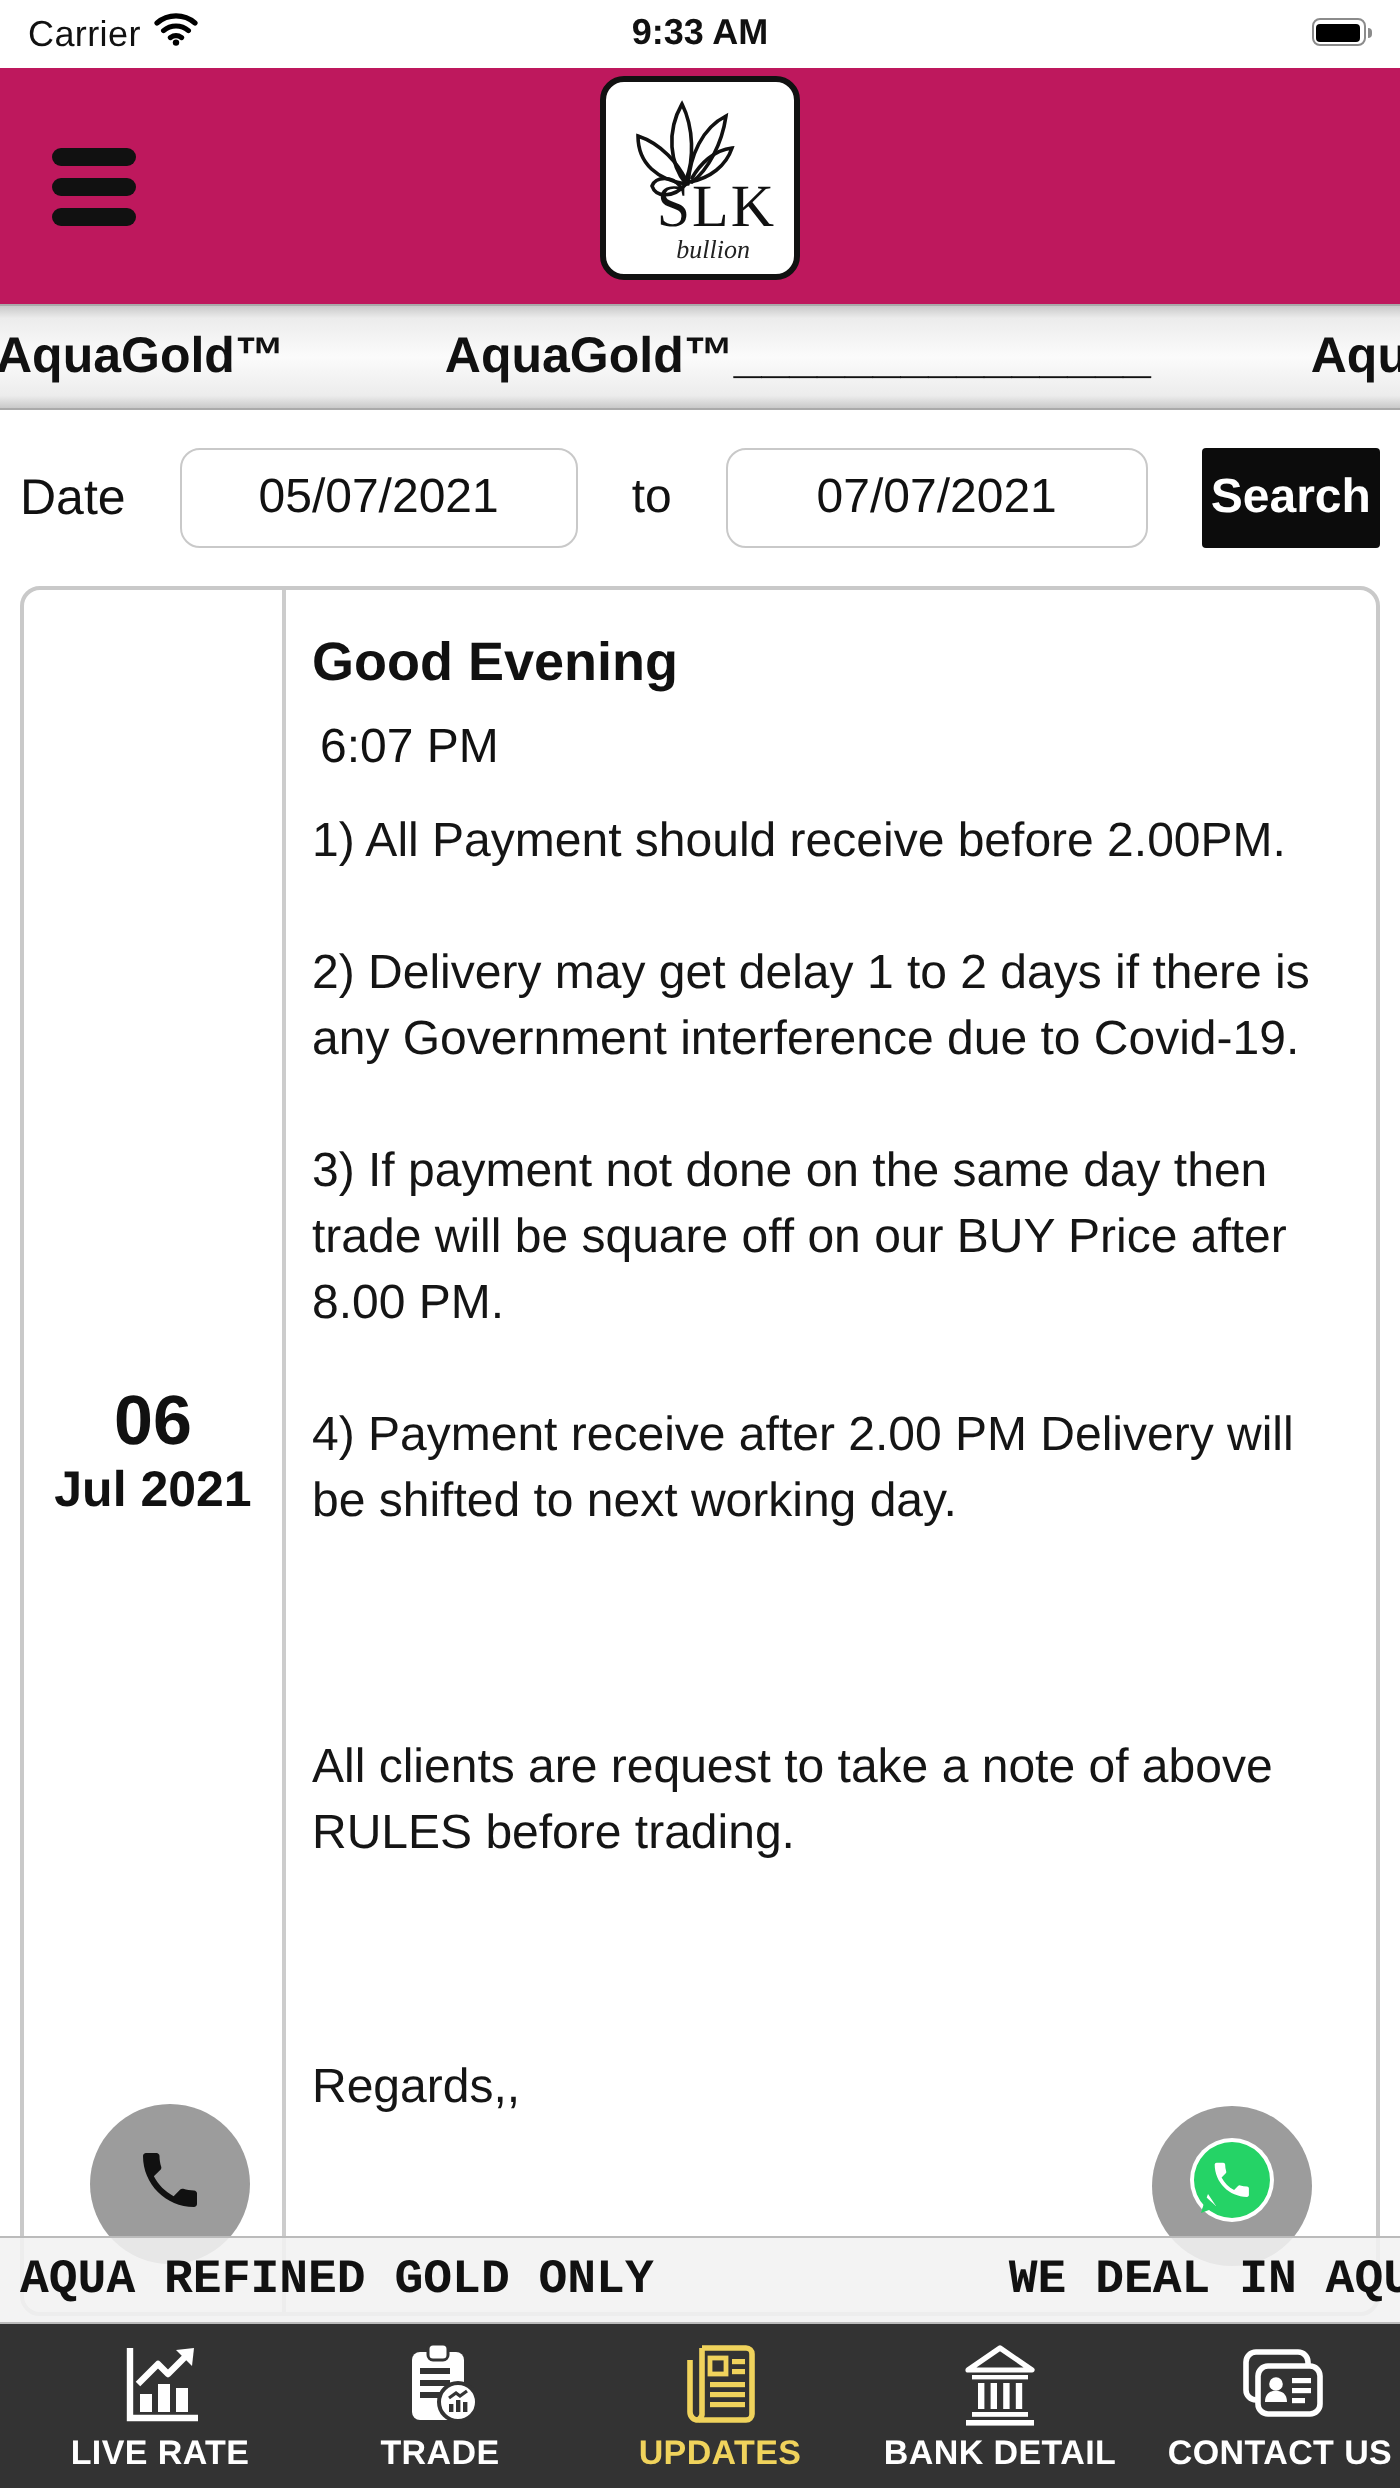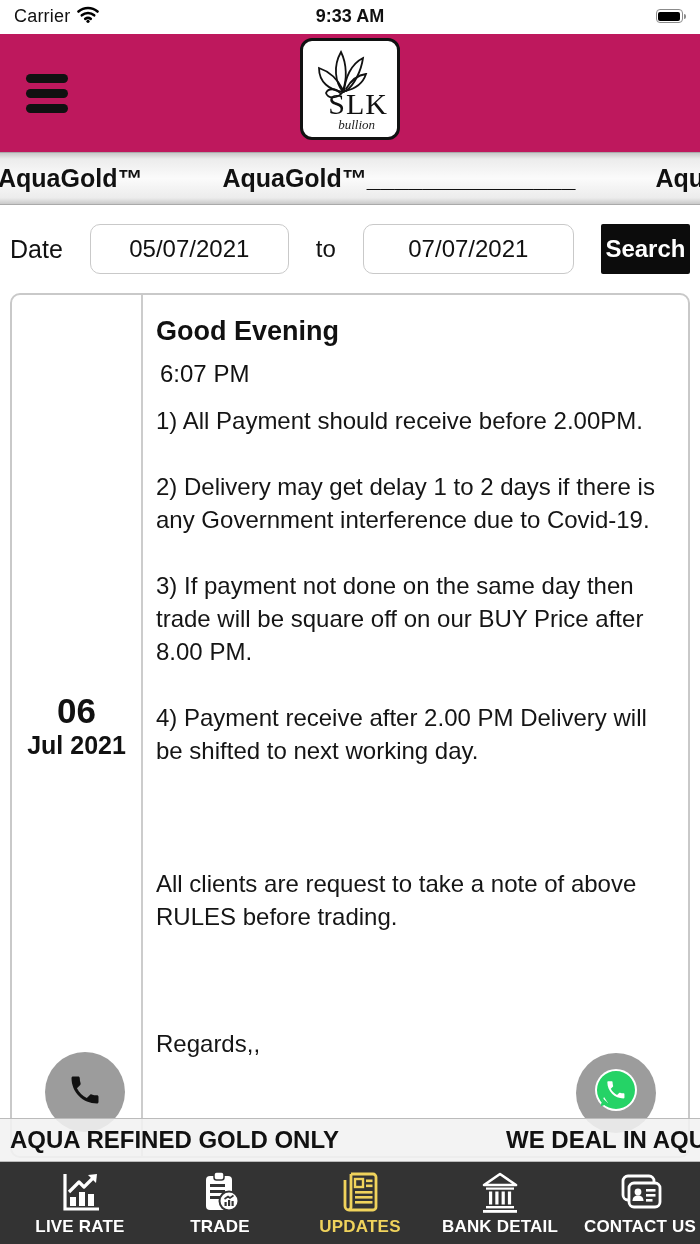--- a/index.html
+++ b/index.html
@@ -64,21 +64,21 @@
 
   
   .fab { position:absolute; width:80px; height:80px; border-radius:50%; background:#9c9c9c;
          display:flex; align-items:center; justify-content:center; cursor:pointer; z-index:5; }
   .fab-phone { left:45px; top:1052px; }
   .fab-wa { left:576px; top:1053px; }
 
   
   .ticker-bottom { top:1118px; height:44px; font-size:24px; padding:0 10px; z-index:6;
                    background:rgba(241,241,241,0.88);
-                   border-top:1px solid #bbb; border-bottom:1px solid #bbb; }
+                   border-top:1px solid #bbb; border-bottom:1px solid #bbb;font-family:Liberation Mono, monospace; }
   .ticker-bottom .seg-last { margin-right:-16px; }
 
   
   .nav { position:absolute; left:0; right:0; bottom:0; height:82px; background:var(--nav-bg,#333);
          display:flex; align-items:stretch; z-index:7; }
   .nav-item { flex:1; display:flex; flex-direction:column; align-items:center; justify-content:flex-start;
               padding-top:7px; color:#fff; cursor:pointer;padding-left:20px; }
   .nav-icon { height:46px; display:flex; align-items:center; justify-content:center; }
   .nav-label { font-size:17px; font-weight:700; letter-spacing:.2px; margin-top:2px; white-space:nowrap; }
   .nav-item.active { color:var(--accent,#F0D35C); }

